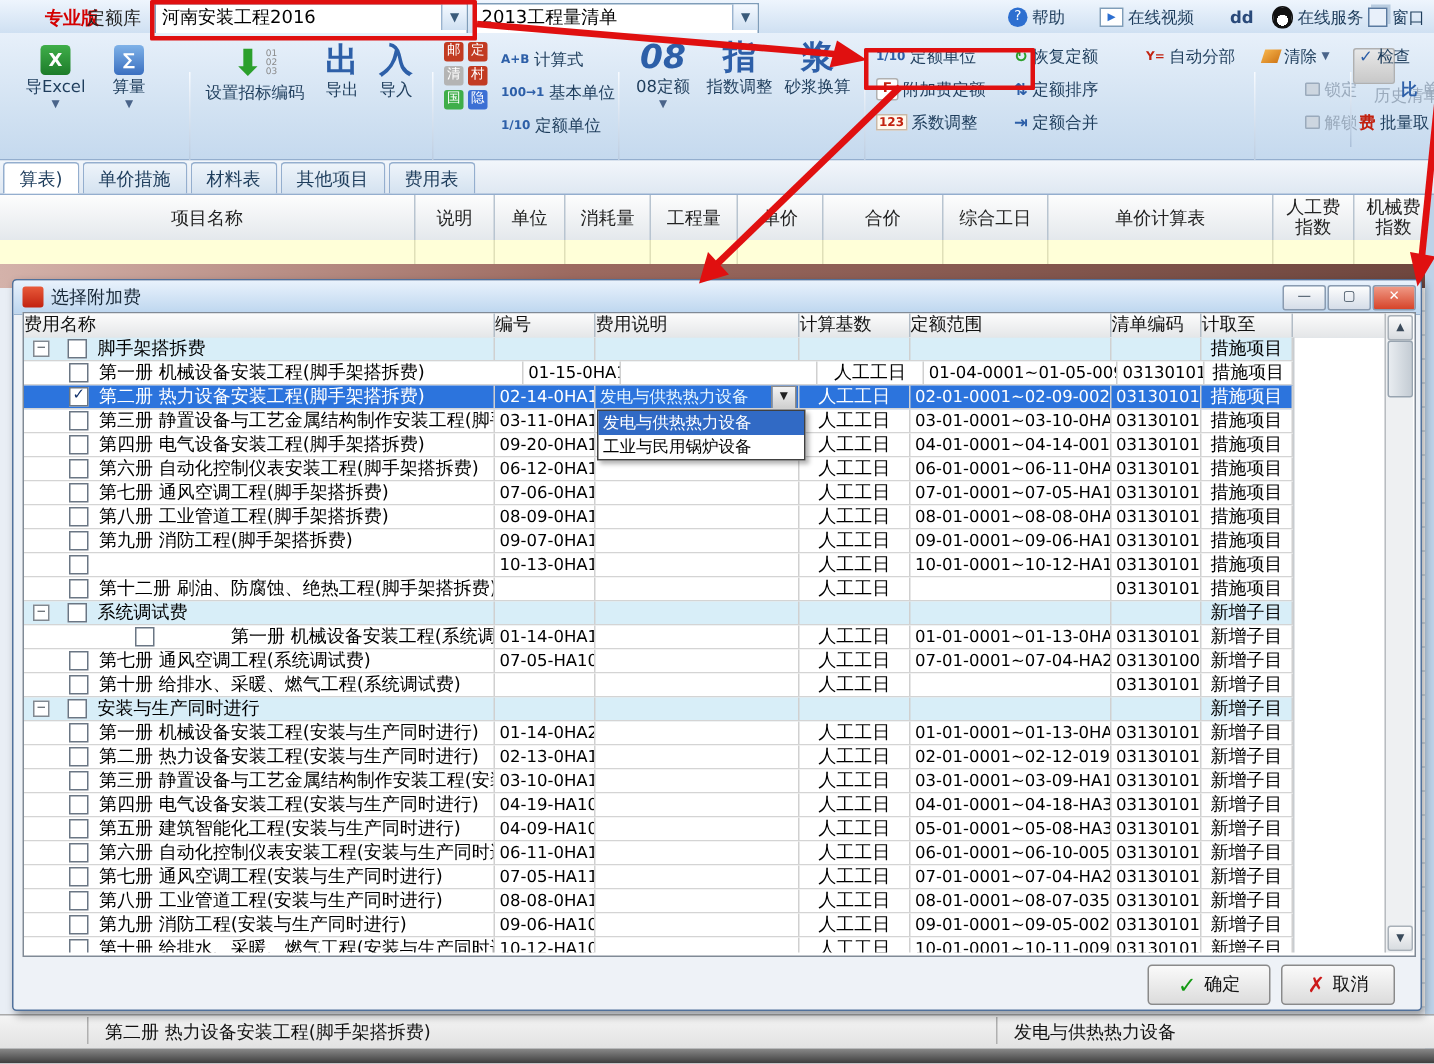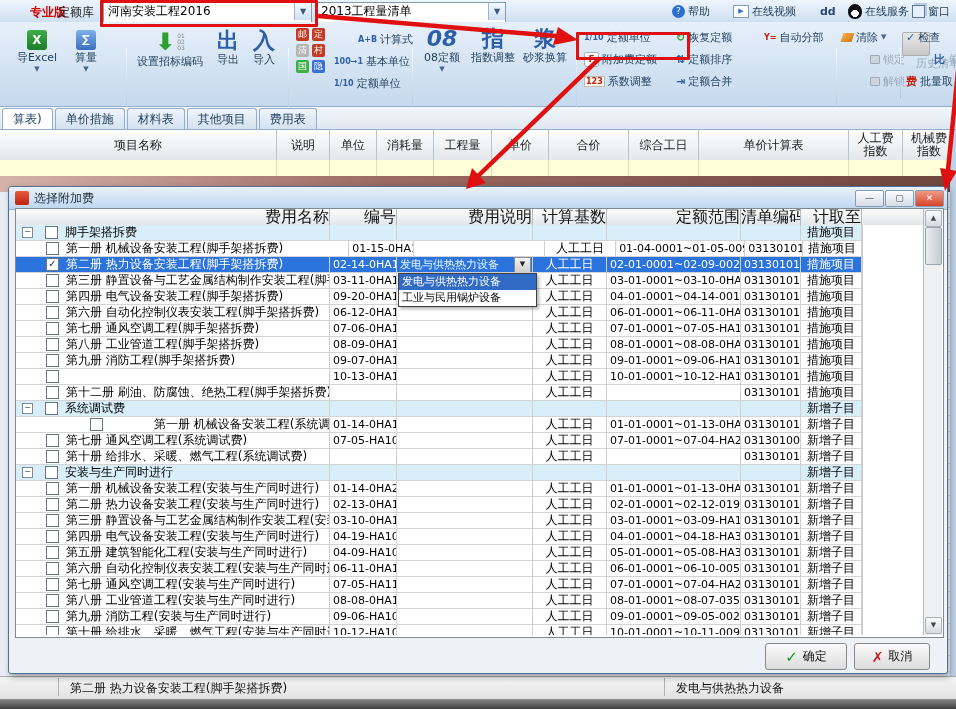--- a/index.html
+++ b/index.html
@@ -42,21 +42,21 @@
   .rightframe{left:950px;top:130px;width:6px;height:570px;background:#bcd2e8;}
   
   .dialog{left:8px;top:186px;width:938px;height:486px;background:#eef2f7;border:1px solid #51719b;border-radius:3px;box-shadow:2px 3px 6px rgba(0,0,0,.35);}
   .dtitle{left:0;top:0;width:100%;height:22px;background:linear-gradient(#e9f2fc,#bdd6ef);border-bottom:1px solid #9ab4d0;border-radius:3px 3px 0 0;display:flex;align-items:center;}
   .dicon{width:14px;height:14px;margin:0 5px 0 6px;background:linear-gradient(#e85a3a,#c22210);border-radius:2px;}
   .dtitle-text{font-size:12px;color:#1a2a3a;}
   .winbtn{width:27px;height:15px;border:1px solid #8a9bb0;border-radius:2px;background:linear-gradient(#fdfdfd,#d5dde8);color:#3a4a5a;font-size:9px;text-align:center;line-height:14px;}
   .winbtn.close{background:linear-gradient(#f09a86,#d6442a);color:#fff;font-weight:bold;}
   .ftable-border{left:6px;top:21px;width:927px;height:428px;border:1px solid #808a96;background:#fff;}
   .fhead{left:7px;top:22px;width:925px;height:16px;display:flex;background:linear-gradient(#fcfcfc,#e4e6e8);border-bottom:1px solid #9aa6b2;}
-  .fhead-cell{box-sizing:border-box;border-right:1px solid #b2bcc6;text-align:right;line-height:15px;font-size:16px;color:#111;overflow:hidden;white-space:nowrap;}
+  .fhead-cell{box-sizing:border-box;border-right:1px solid #b2bcc6;text-align:left;line-height:15px;font-size:12px;color:#111;overflow:hidden;white-space:nowrap;}
   .frows{left:7px;top:38px;width:846px;height:410px;overflow:hidden;background:#fff;}
   .frow{display:flex;height:16px;border-bottom:1px solid #d4d4d4;box-sizing:border-box;background:#fff;}
   .frow.grp{background:#d8eef8;}
   .frow.sel{background:#2c74dd;color:#fff;}
   .fcell{box-sizing:border-box;border-right:1px solid #d0d0d0;height:100%;overflow:hidden;white-space:nowrap;line-height:15px;font-size:12px;}
   .fcell.ctr{text-align:center;}
   .fcell.sm{font-size:11px;padding-left:3px;}
   .namecell{display:flex;align-items:center;}
   .expander{width:9px;height:9px;border:1px solid #808890;background:#fff;color:#404850;font-size:8px;line-height:7px;text-align:center;margin-left:6px;flex:none;}
   .chk{width:11px;height:11px;border:1px solid #6a7684;background:#fff;flex:none;font-size:10px;line-height:10px;text-align:center;color:#10306a;font-weight:bold;}
@@ -157,21 +157,21 @@
 
     <div class="abs" style="left:296px;top:6px;width:32px;display:grid;grid-template-columns:13px 13px;gap:3px;">
         <div class="icon-sq" style="background: rgb(194, 59, 34);">邮</div>
         <div class="icon-sq" style="background: rgb(194, 59, 34);">定</div>
         <div class="icon-sq" style="background: rgb(180, 180, 180);">清</div>
         <div class="icon-sq" style="background: rgb(194, 59, 34);">村</div>
         <div class="icon-sq" style="background: rgb(63, 174, 73);">国</div>
         <div class="icon-sq" style="background: rgb(59, 111, 212);">隐</div>
       </div>
     <div class="abs smallrow" style="left:334px;top:8px;">
-      <span class="mini-ic" style="color:#2d5fa8;margin-left:24px;">A+B</span>
+      <span class="mini-ic" style="color:#2d5fa8;">A+B</span>
       <span>计算式</span>
     </div>
     <div class="abs smallrow" style="left:334px;top:30px;">
       <span class="mini-ic" style="color:#2d5fa8;">100→1</span>
       <span>基本单位</span>
     </div>
     <div class="abs smallrow" style="left:334px;top:52px;">
       <span class="mini-ic" style="color:#2d5fa8;">1/10</span>
       <span>定额单位</span>
     </div>

